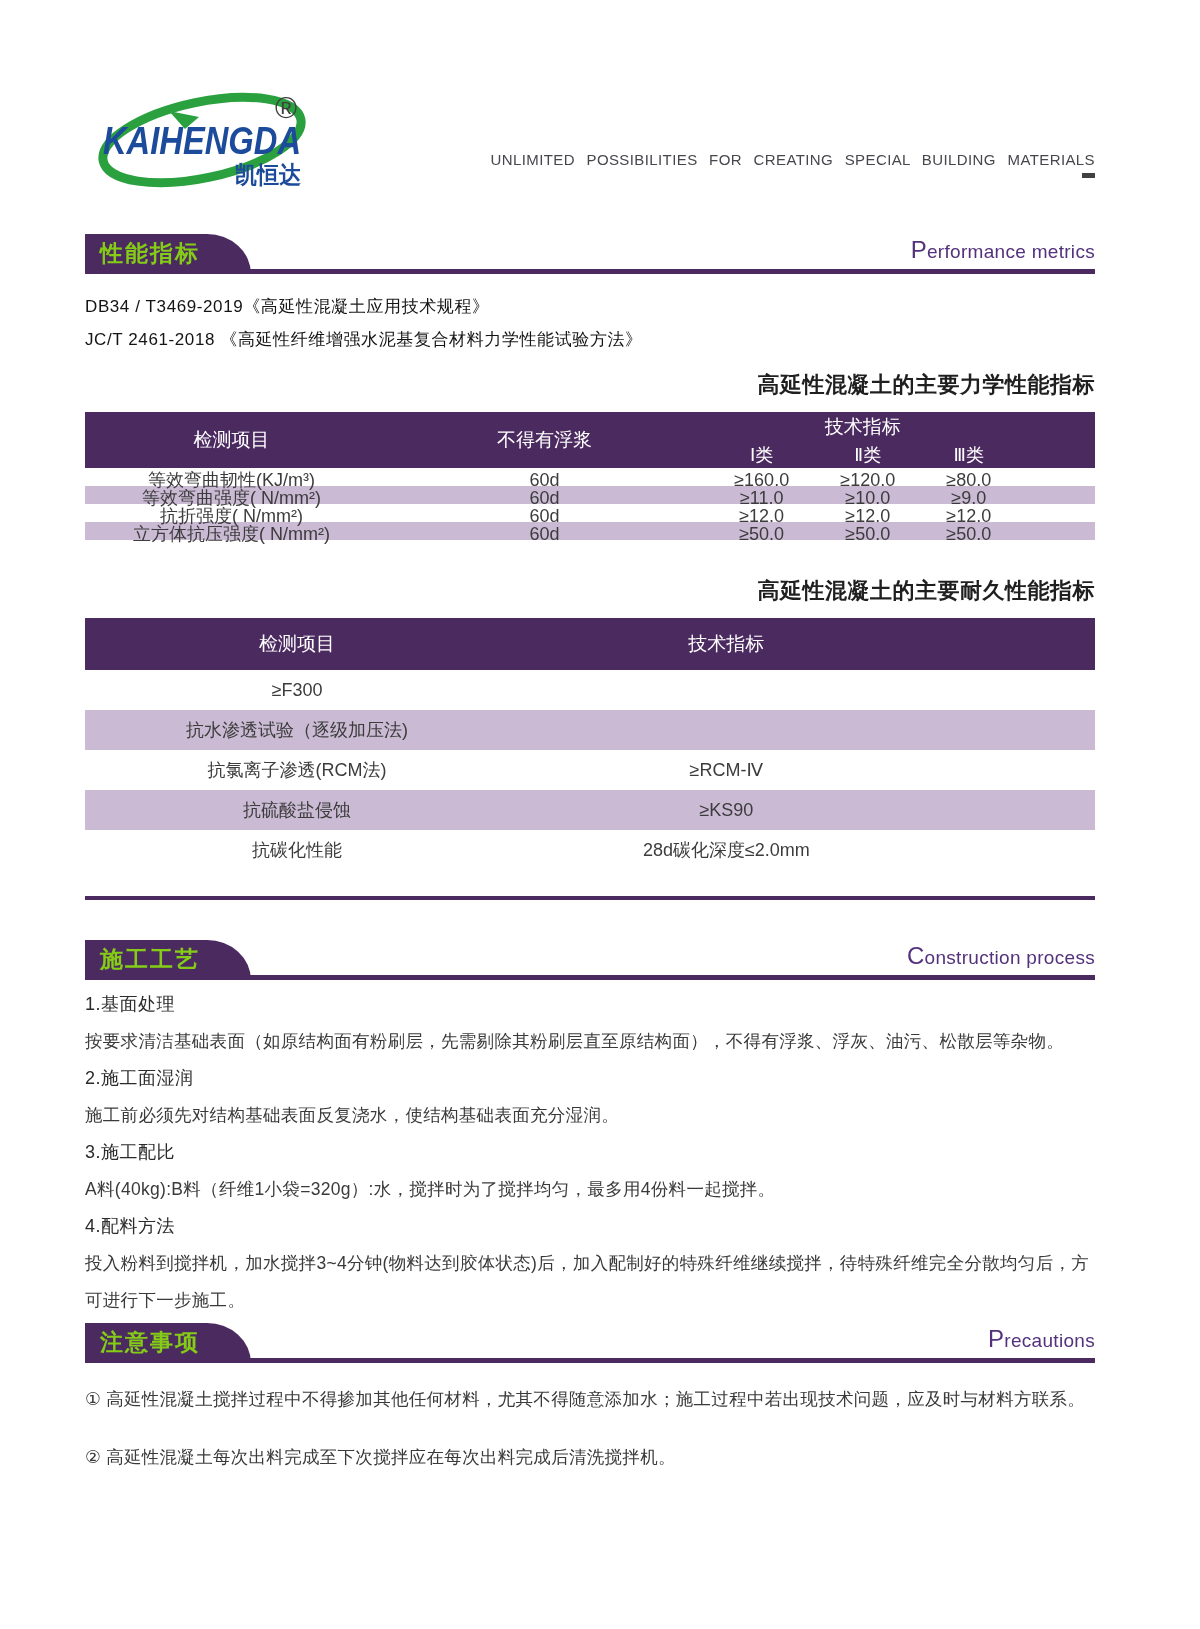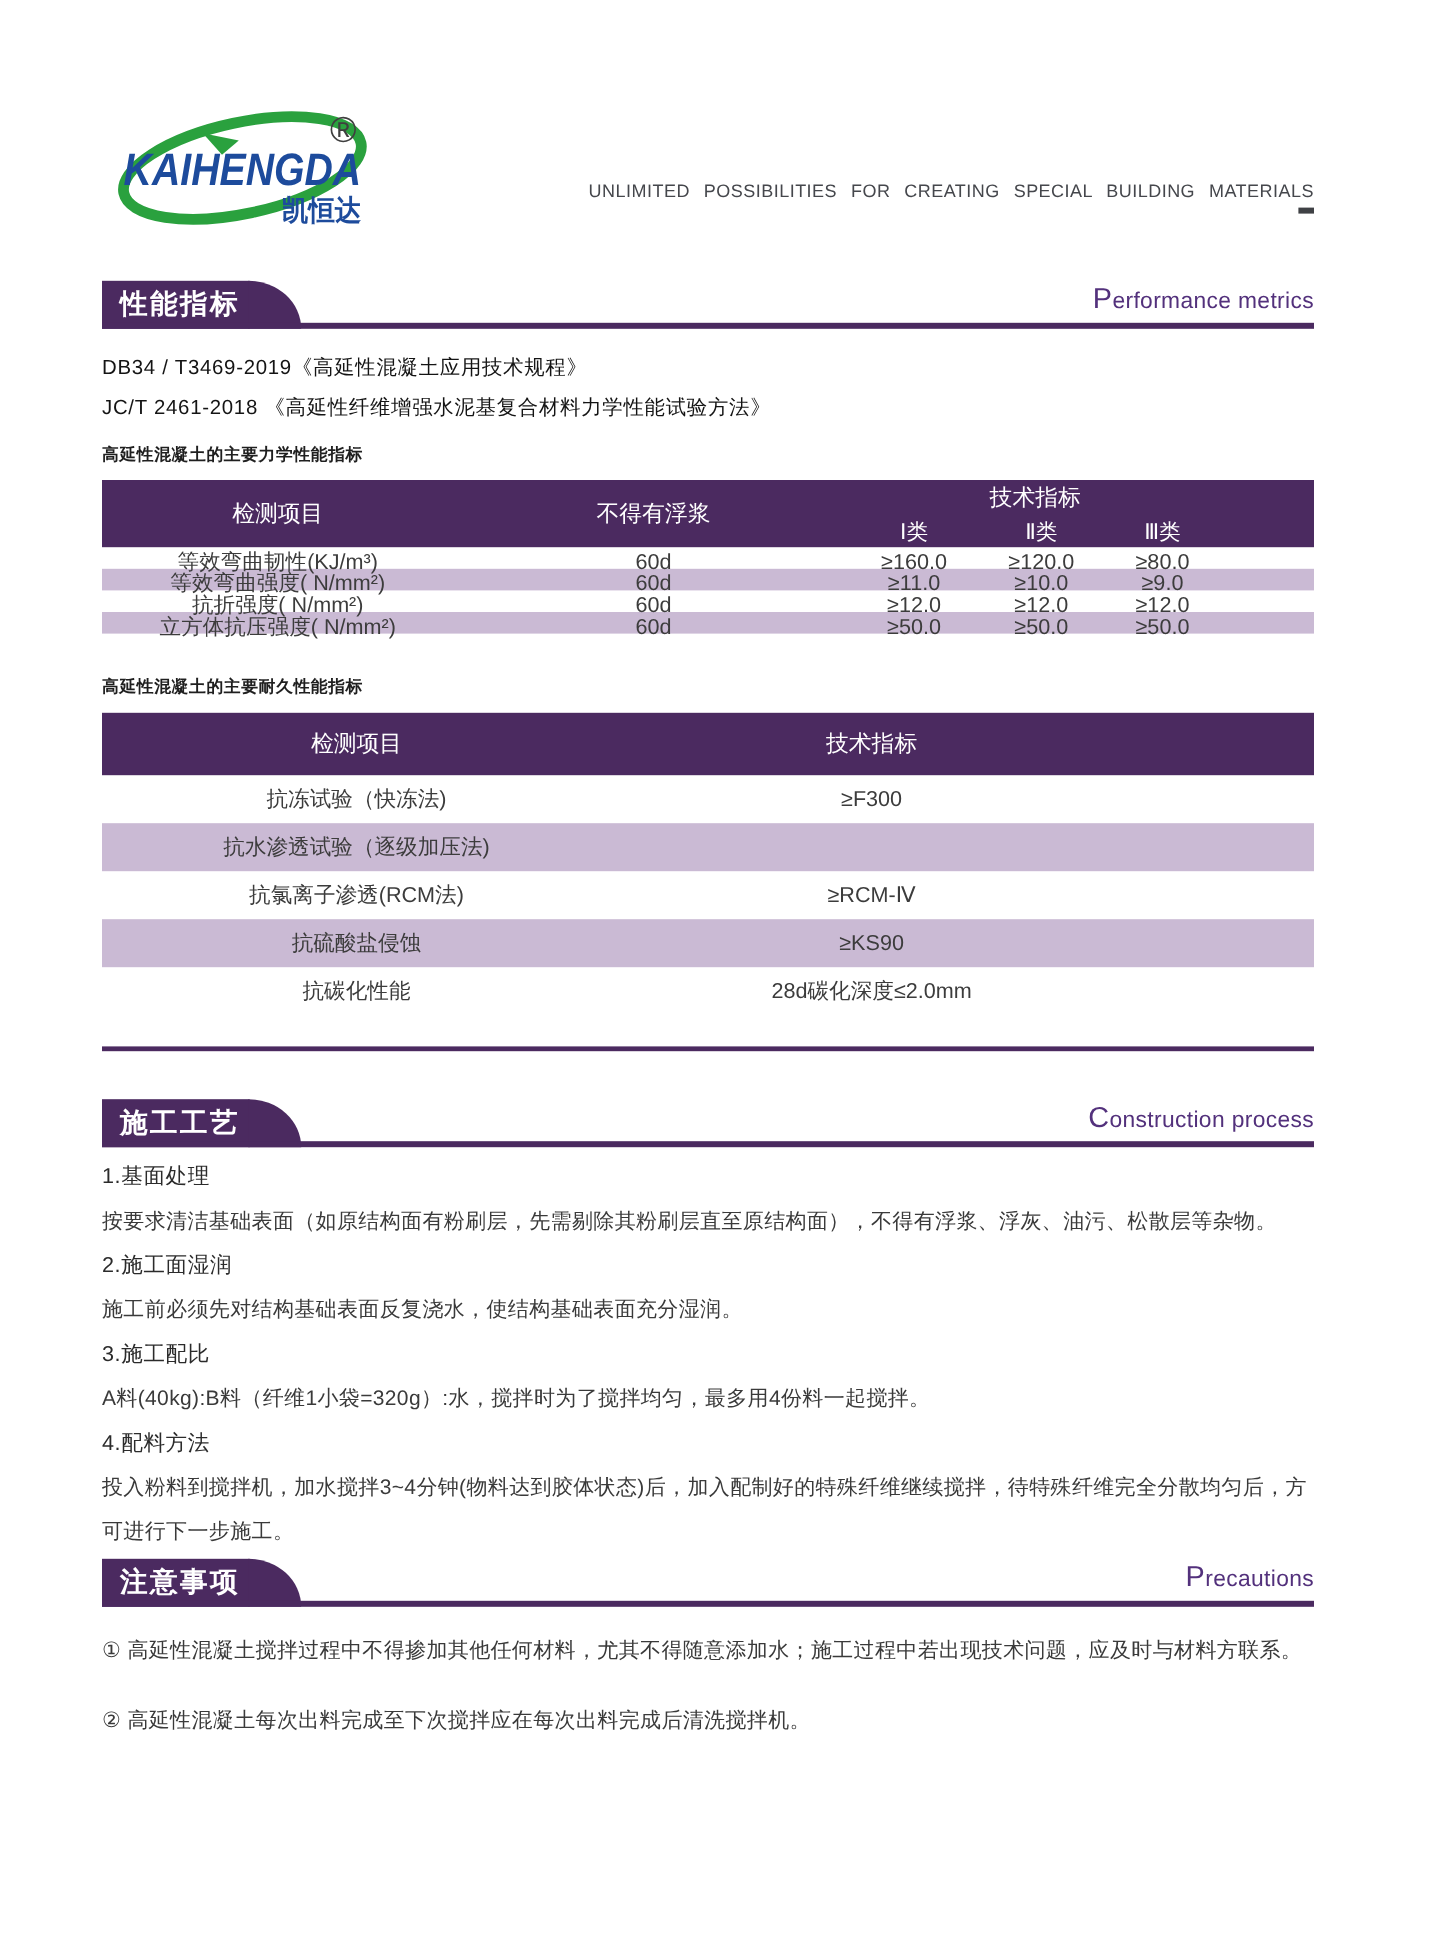--- a/index.html
+++ b/index.html
@@ -18,36 +18,36 @@
   
   .top{display:flex;justify-content:space-between;align-items:center;padding-top:84px;height:198px;}
   .logo{width:300px;height:114px;}
   .tagline-wrap{margin-top:46px;text-align:right;}
   .tagline{font-size:15px;font-weight:normal;color:#45474c;letter-spacing:.4px;word-spacing:7px;}
   .tagline-underline{width:13px;height:5px;background:#3f4145;margin-left:auto;margin-top:5px;}
 
   
   .sec{position:relative;height:40px;}
   .sec .rule{position:absolute;left:0;right:0;bottom:0;height:5px;background:var(--purple);}
-  .sec .tab{position:absolute;left:0;bottom:0;height:40px;background:var(--purple);color:#ffffff;
+  .sec .tab{position:absolute;left:0;bottom:0;height:40px;background:var(--purple);color:#84cc16;
             font-size:23px;font-weight:bold;line-height:39px;padding:0 8px 0 15px;letter-spacing:2px;}
   .sec .tab::after{content:"";position:absolute;left:100%;margin-left:-1px;bottom:0;width:44px;height:40px;
             background:var(--purple);border-radius:0 100% 0 0;}
   .sec .en{position:absolute;right:0;bottom:10px;color:var(--en-purple);font-size:19px;letter-spacing:.3px;}
   .sec .en::first-letter{font-size:24px;}
   .sec-1{margin-top:36px;}
   .sec-2{margin-top:40px;}
   .sec-3{margin-top:4px;}
 
   
   .standards{margin-top:16px;}
   .standards div{font-size:17px;line-height:33px;color:#141414;letter-spacing:.6px;}
 
   
-  .tbl-title{margin-top:14px;font-size:14px;font-weight:bold;color:#1f1f1f;letter-spacing:.5px;}
+  .tbl-title{margin-top:14px;font-size:22px;font-weight:bold;color:#1f1f1f;letter-spacing:.5px;text-align:right;}
   .tbl-title.second{margin-top:36px;}
   .tbl{margin-top:12px;}
   .t1-head,.t1-row{display:grid;grid-template-columns:29% 33% 10% 11% 9% 8%;}
   .t1-head{background:var(--purple);grid-template-rows:29px 27px;}
   .t2-head,.t2-row{display:grid;grid-template-columns:42% 43% 15%;}
   .t2-head{background:var(--purple);height:52px;}
   .th{display:flex;align-items:center;justify-content:center;color:#fff;font-size:19px;}
   .th.small{font-size:18px;}
   .h-item{grid-area:1/1/3/2;} .h-age{grid-area:1/2/3/3;} .h-tech{grid-area:1/3/2/6;}
   .h-c1{grid-area:2/3/3/4;} .h-c2{grid-area:2/4/3/5;} .h-c3{grid-area:2/5/3/6;}
@@ -145,21 +145,20 @@
 
   <div class="tbl-title second">高延性混凝土的主要耐久性能指标</div>
 
   <div class="tbl">
     <div class="t2-head">
       <div class="th">检测项目</div>
       <div class="th">技术指标</div>
       <div></div>
     </div>
     <div class="t2-row">
-      <div>抗冻试验（快冻法)</div>
       <div>≥F300</div>
       <div></div>
     </div>
     <div class="t2-row alt">
       <div>抗水渗透试验（逐级加压法)</div>
       <div></div>
     </div>
     <div class="t2-row">
       <div>抗氯离子渗透(RCM法)</div>
       <div>≥RCM-Ⅳ</div>

